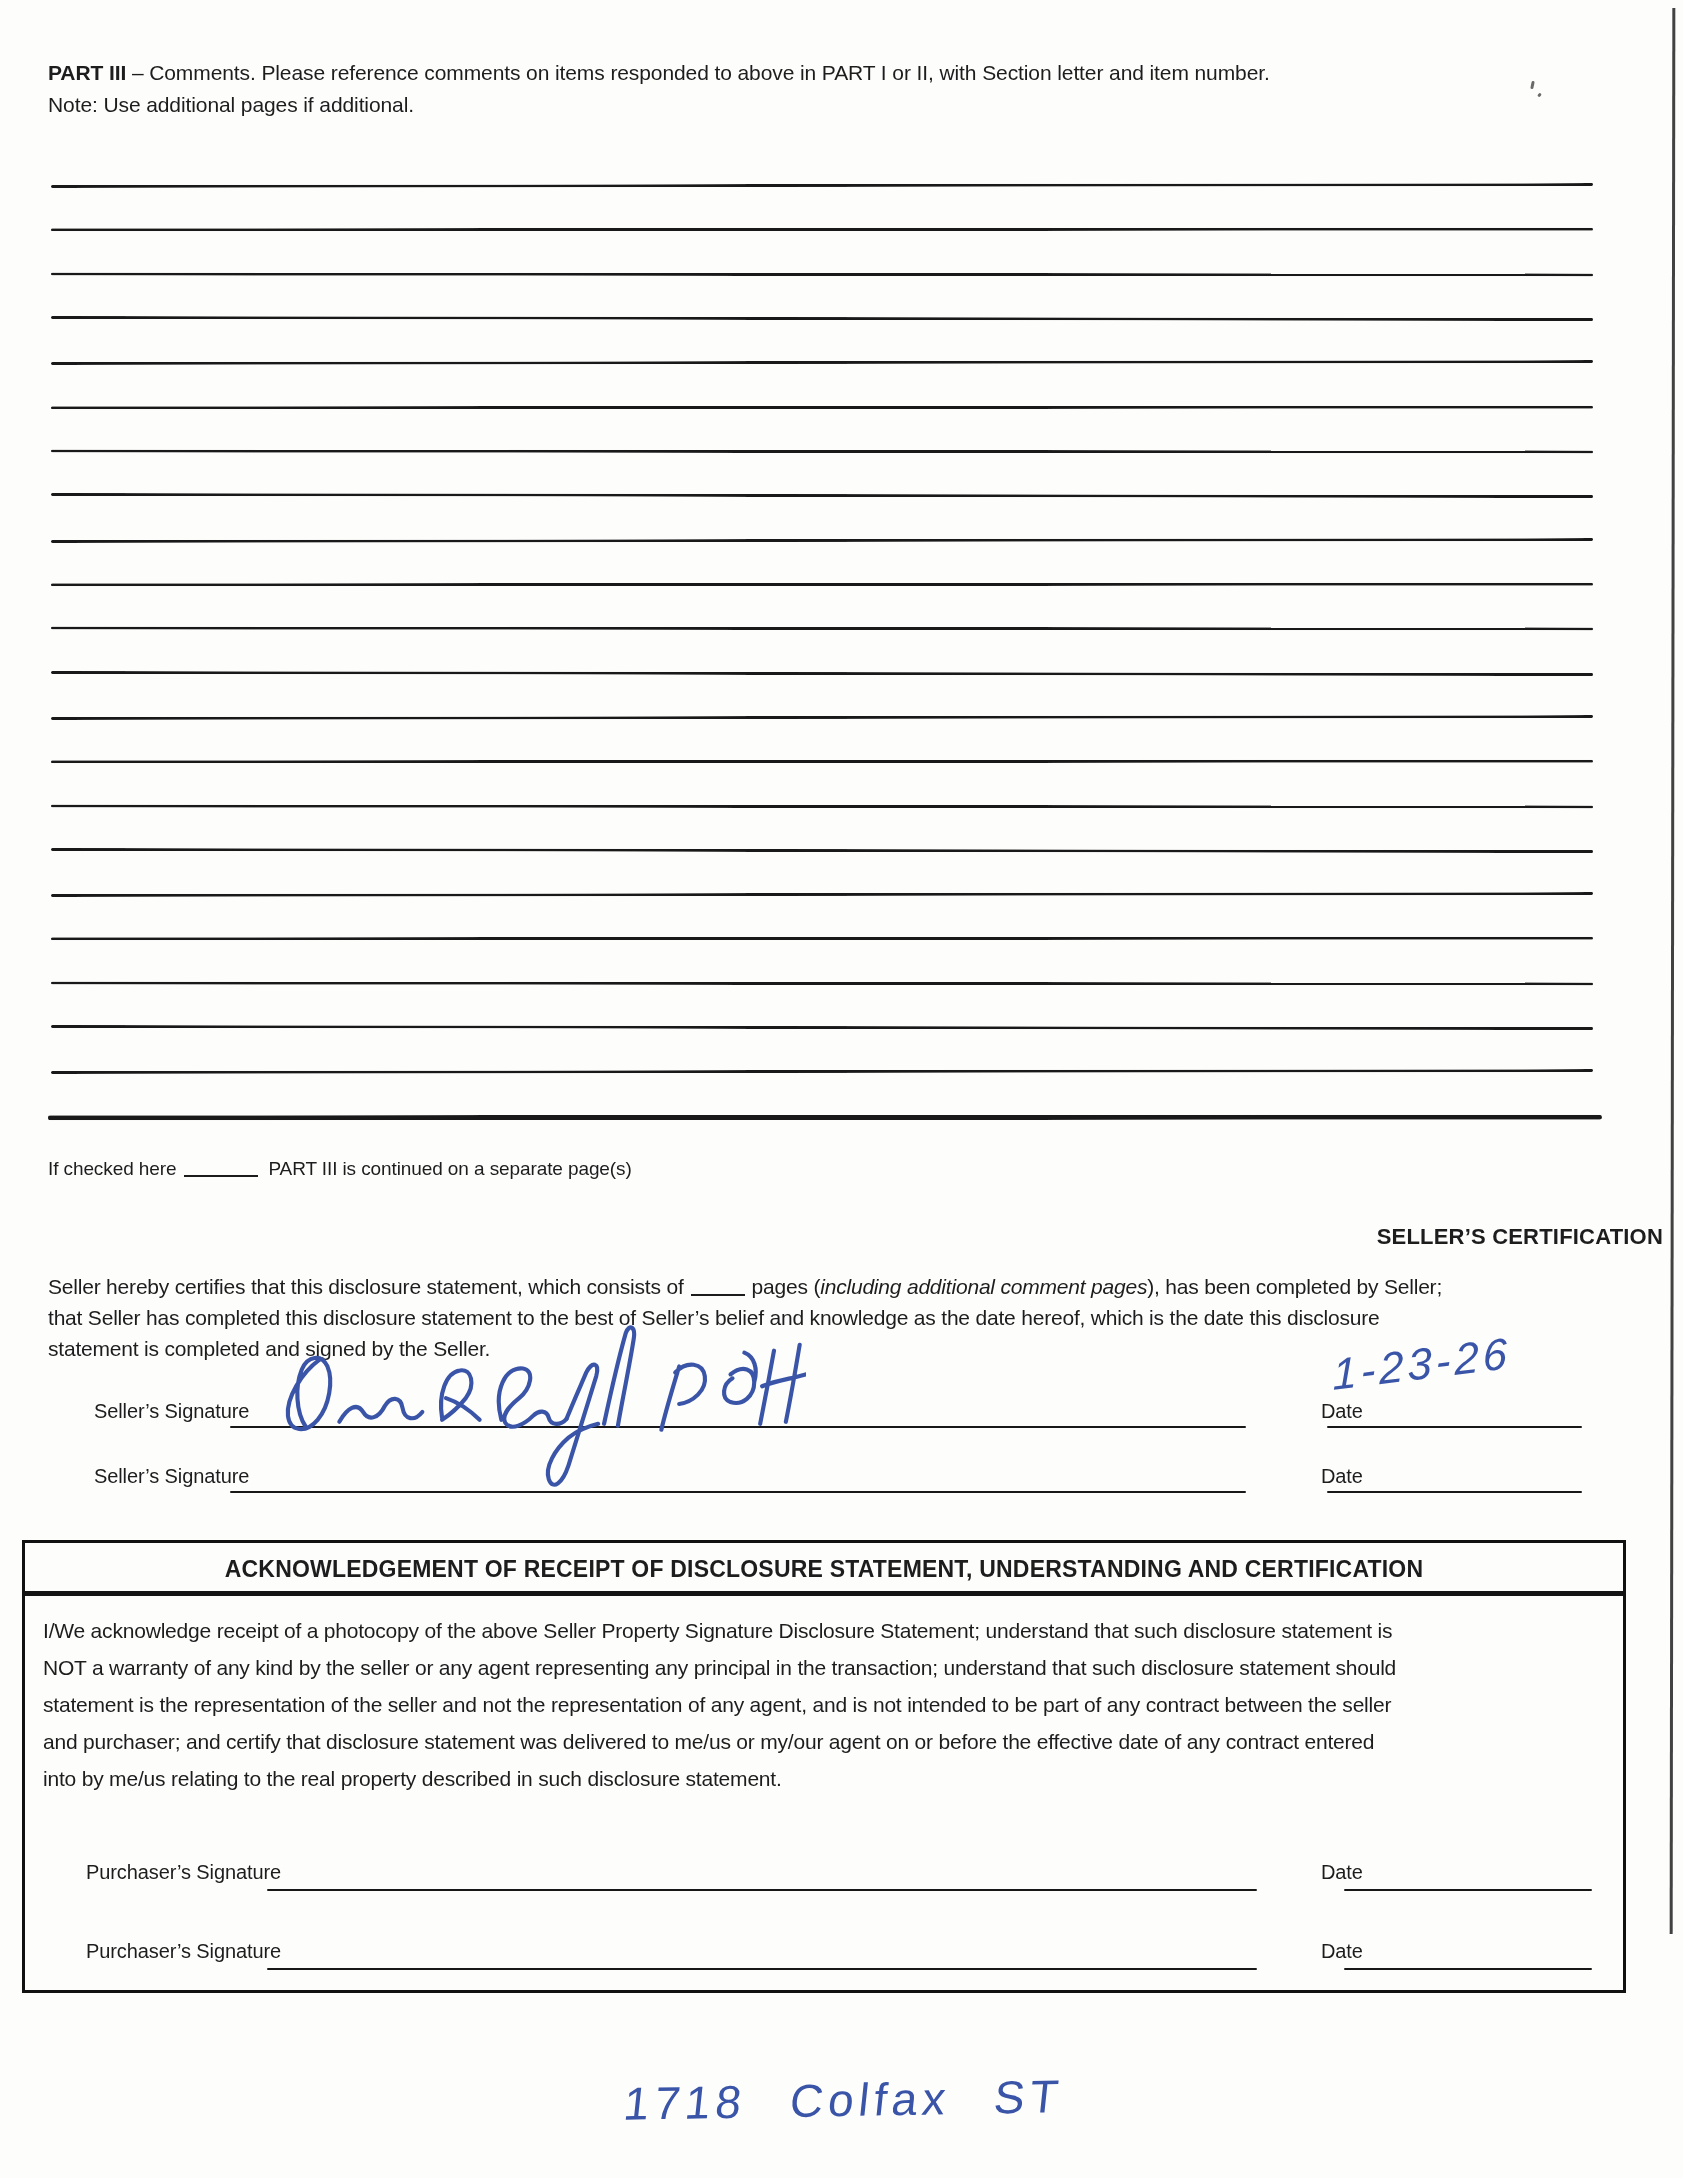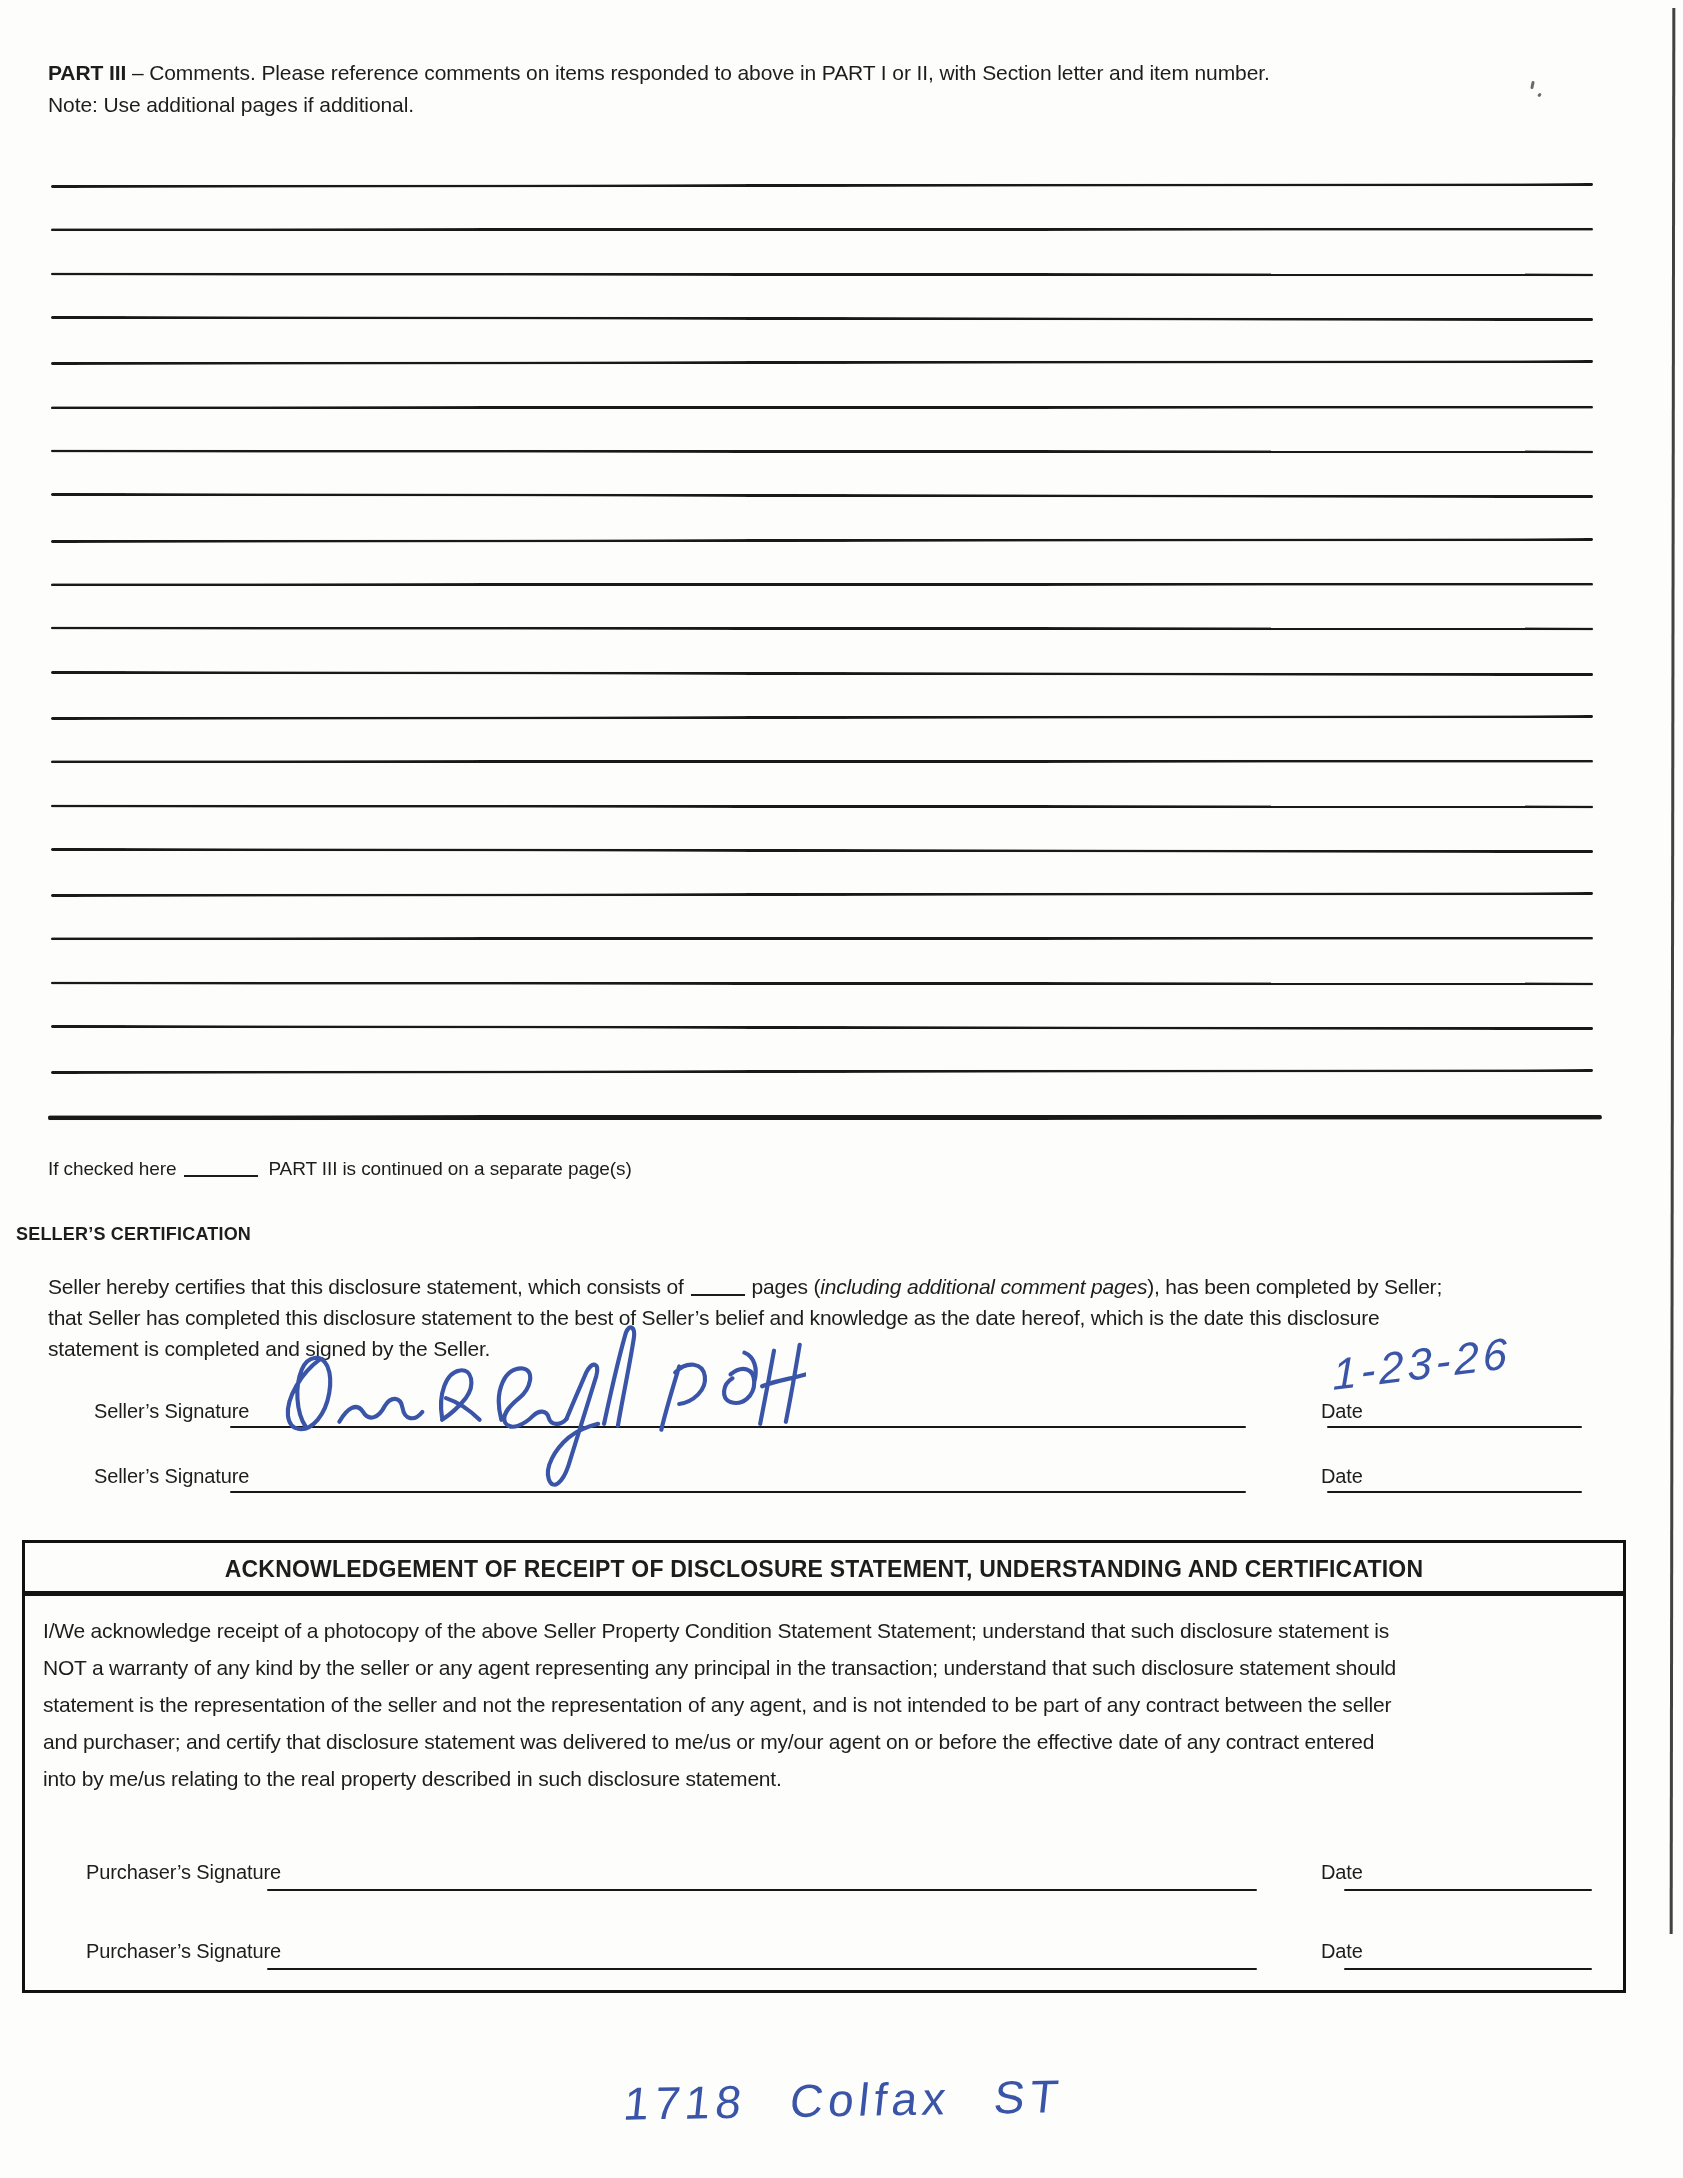--- a/index.html
+++ b/index.html
@@ -15,21 +15,21 @@
   .part3-hdr b{font-weight:bold;}
   
   .cline{position:absolute;left:51px;width:1542px;height:0;border-top:3px solid #191919;border-radius:3px;}
   .cline.thick{border-top-width:5px;width:1554px;left:48px;}
   
   .cont-line{left:48px;top:1156px;font-size:19px;letter-spacing:-0.1px;}
   .blank{display:inline-block;border-bottom:2.5px solid #1c1c1c;height:19px;vertical-align:-2px;}
   .blank.w75{width:74px;margin:0 10px 0 8px;}
   .blank.w55{width:54px;margin:0 7px 0 7px;}
   
-  .cert-title{left:16px;top:1224px;width:1663px;text-align:left;font-weight:bold;font-size:18px;letter-spacing:0.2px;}
+  .cert-title{left:0;top:1224px;width:1663px;text-align:right;font-weight:bold;font-size:22px;letter-spacing:0.2px;}
   .cert-para{left:48px;top:1271px;font-size:21px;line-height:31px;letter-spacing:-0.2px;}
   .cert-para .it{font-style:italic;}
   
   .lbl{font-size:20px;letter-spacing:-0.1px;margin-left:46px;}
   .sline{position:absolute;height:0;border-top:2.5px solid #181818;border-radius:2px;}
   
   .ink{color:var(--ink,#3a55a8);}
   .hw-date{left:1333px;top:1350px;font-size:44px;font-style:italic;letter-spacing:4px;
            transform:rotate(-7deg) skewX(-6deg);transform-origin:left bottom;}
   .hw-addr{left:624px;top:2073px;font-size:46px;letter-spacing:5px;word-spacing:26px;
@@ -115,21 +115,21 @@
 <div class="abs ink hw-date nowrap">1-23-26</div>
 
 <div class="abs lbl" style="left:48px;top:1465px;">Seller’s Signature</div>
 <div class="sline" style="left:230px;top:1491px;width:1016px;"></div>
 <div class="abs lbl" style="left:1275px;top:1465px;">Date</div>
 <div class="sline" style="left:1327px;top:1491px;width:255px;"></div>
 
 <div class="abs ack-box">
   <div class="ack-head nowrap">ACKNOWLEDGEMENT OF RECEIPT OF DISCLOSURE STATEMENT, UNDERSTANDING AND CERTIFICATION</div>
   <div class="ack-body">
-    <div class="nowrap">I/We  acknowledge receipt of a photocopy of the above Seller Property Condition Statement Statement; understand that such disclosure statement is</div>
+    <div class="nowrap">I/We  acknowledge receipt of a photocopy of the above Seller Property Signature Disclosure Statement; understand that such disclosure statement is</div>
     <div class="nowrap">NOT a warranty of any kind by the seller or any agent representing any principal in the transaction; understand that such disclosure statement should</div>
     <div class="nowrap">statement is the representation of the seller and not the representation of any agent, and is not intended to be part of any contract between the seller</div>
     <div class="nowrap">and purchaser; and certify that disclosure statement was delivered to me/us or my/our agent on or before the effective date of any contract entered</div>
     <div class="nowrap">into by me/us relating to the real property described in such disclosure statement.</div>
   </div>
 </div>
 
 <div class="abs lbl" style="left:40px;top:1861px;">Purchaser’s Signature</div>
 <div class="sline" style="left:267px;top:1889px;width:990px;"></div>
 <div class="abs lbl" style="left:1275px;top:1861px;">Date</div>

